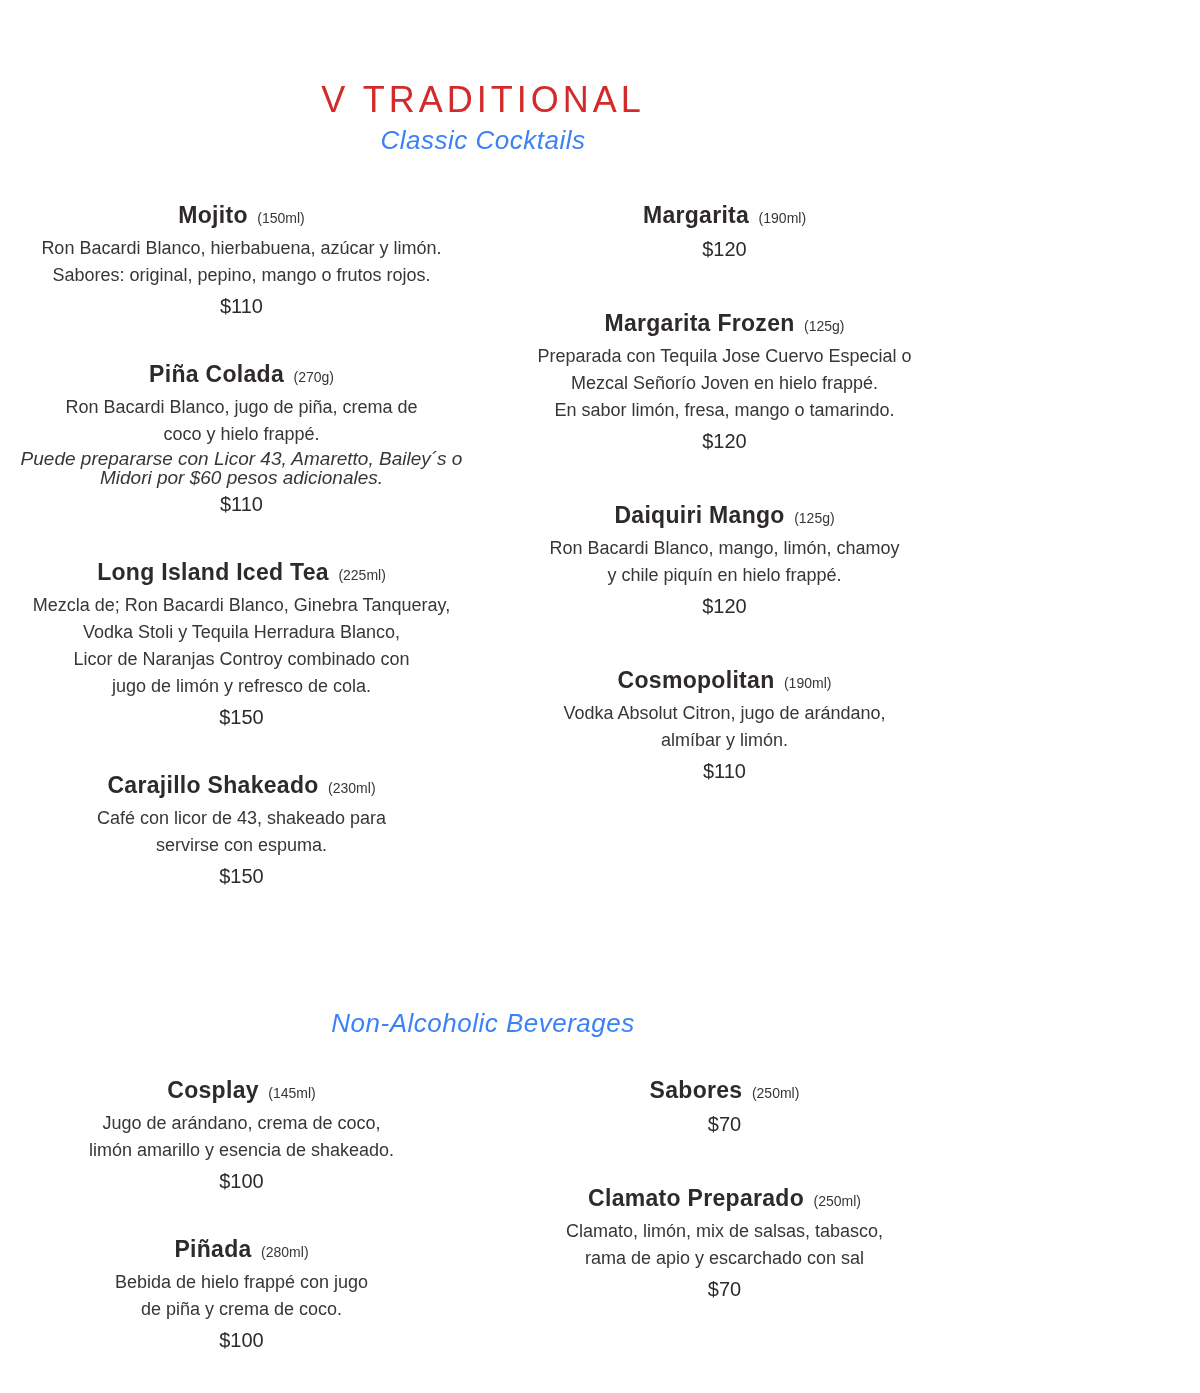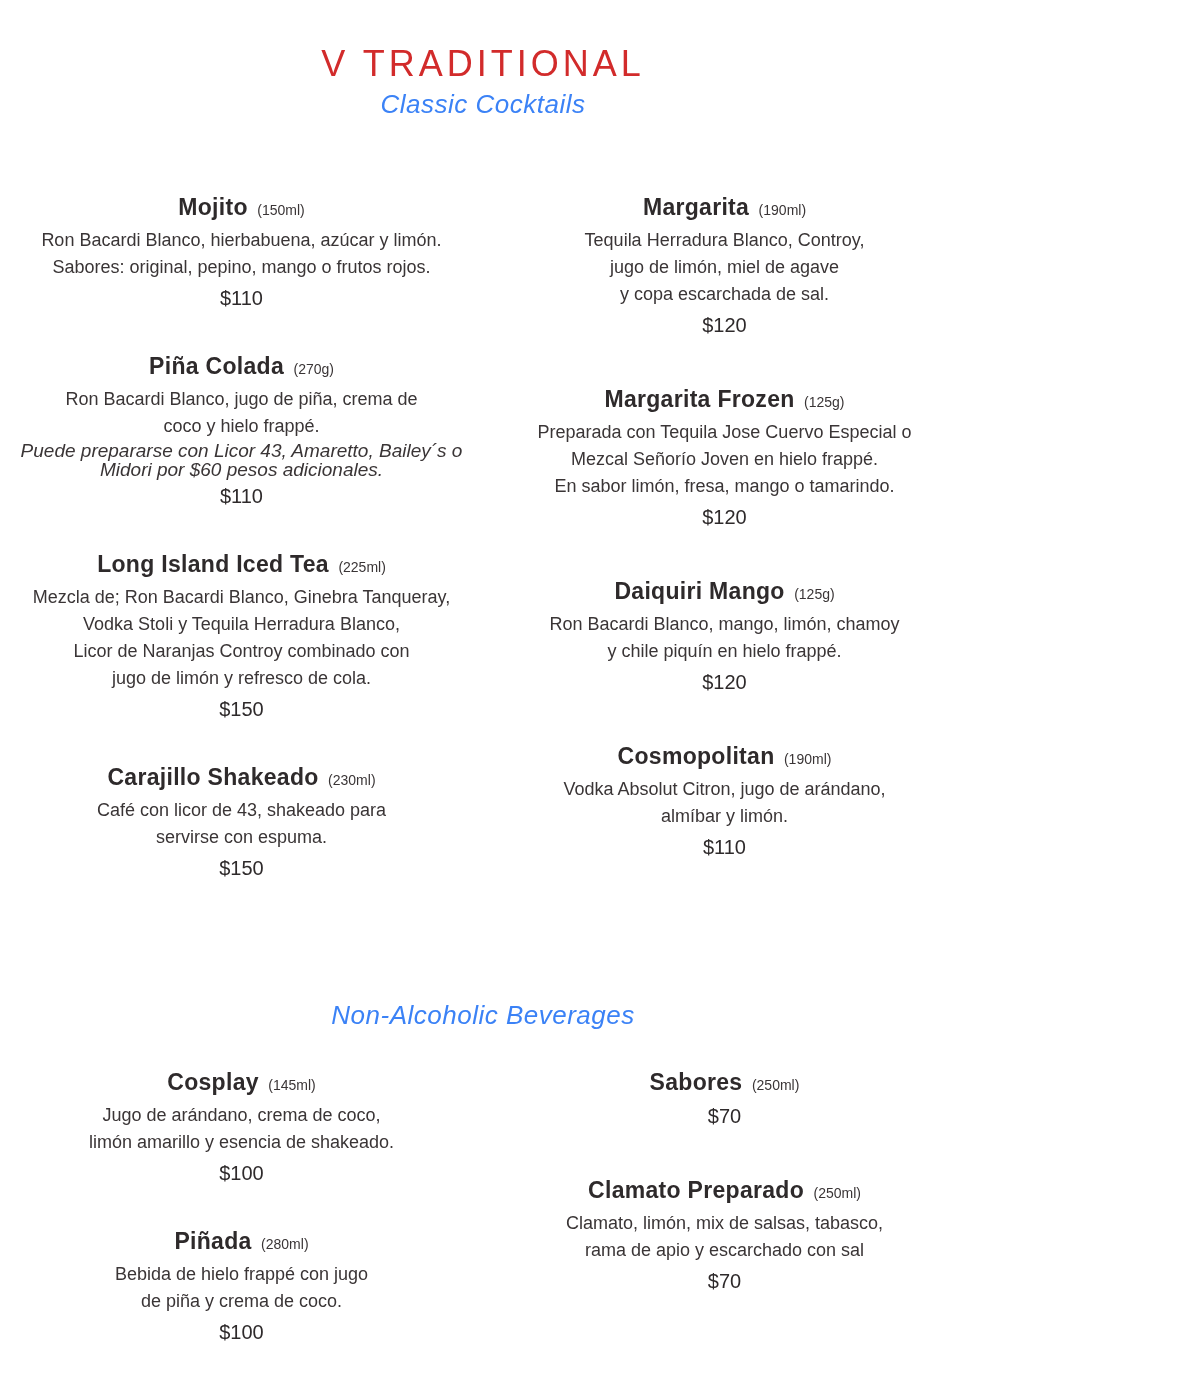--- a/index.html
+++ b/index.html
@@ -10,21 +10,21 @@
   body {
     width: 1200px;
     min-height: 1393px;
     font-family: "Liberation Sans", "DejaVu Sans", sans-serif;
     color: #3a3536;
     -webkit-font-smoothing: antialiased;
   }
   .page {
     width: 966px;
     min-height: 1393px;
-    padding-top: 44px;
+    padding-top: 80px;
     box-sizing: border-box;
   }
   .section-header {
     text-align: center;
   }
   .section-title {
     color: #d22b2b;
     font-size: 36px;
     font-weight: 400;
     letter-spacing: 4px;
@@ -34,21 +34,21 @@
     font-style: italic;
     font-size: 26px;
     line-height: 30px;
     margin-top: 5px;
     color: #3b82f6;
     letter-spacing: 0.5px;
   }
   .menu-grid {
     display: grid;
     grid-template-columns: 1fr 1fr;
-    margin-top: 74px;
+    margin-top: 46px;
   }
   .col {
     display: flex;
     flex-direction: column;
   }
   .item {
     text-align: center;
     padding: 0 20px;
   }
   .col-a .item + .item { margin-top: 42px; }
@@ -149,23 +149,20 @@
         </div>
 
       </div>
       <div class="col col-b">
 
         <div class="item">
           <div class="item-head">
             <span class="item-name">Margarita</span>
             <span class="item-size">(190ml)</span>
           </div>
-          <div class="item-desc">Tequila Herradura Blanco, Controy,
-jugo de limón, miel de agave
-y copa escarchada de sal.</div>
           <div class="item-price">$120</div>
         </div>
 
         <div class="item">
           <div class="item-head">
             <span class="item-name">Margarita Frozen</span>
             <span class="item-size">(125g)</span>
           </div>
           <div class="item-desc">Preparada con Tequila Jose Cuervo Especial o
 Mezcal Señorío Joven en hielo frappé.

